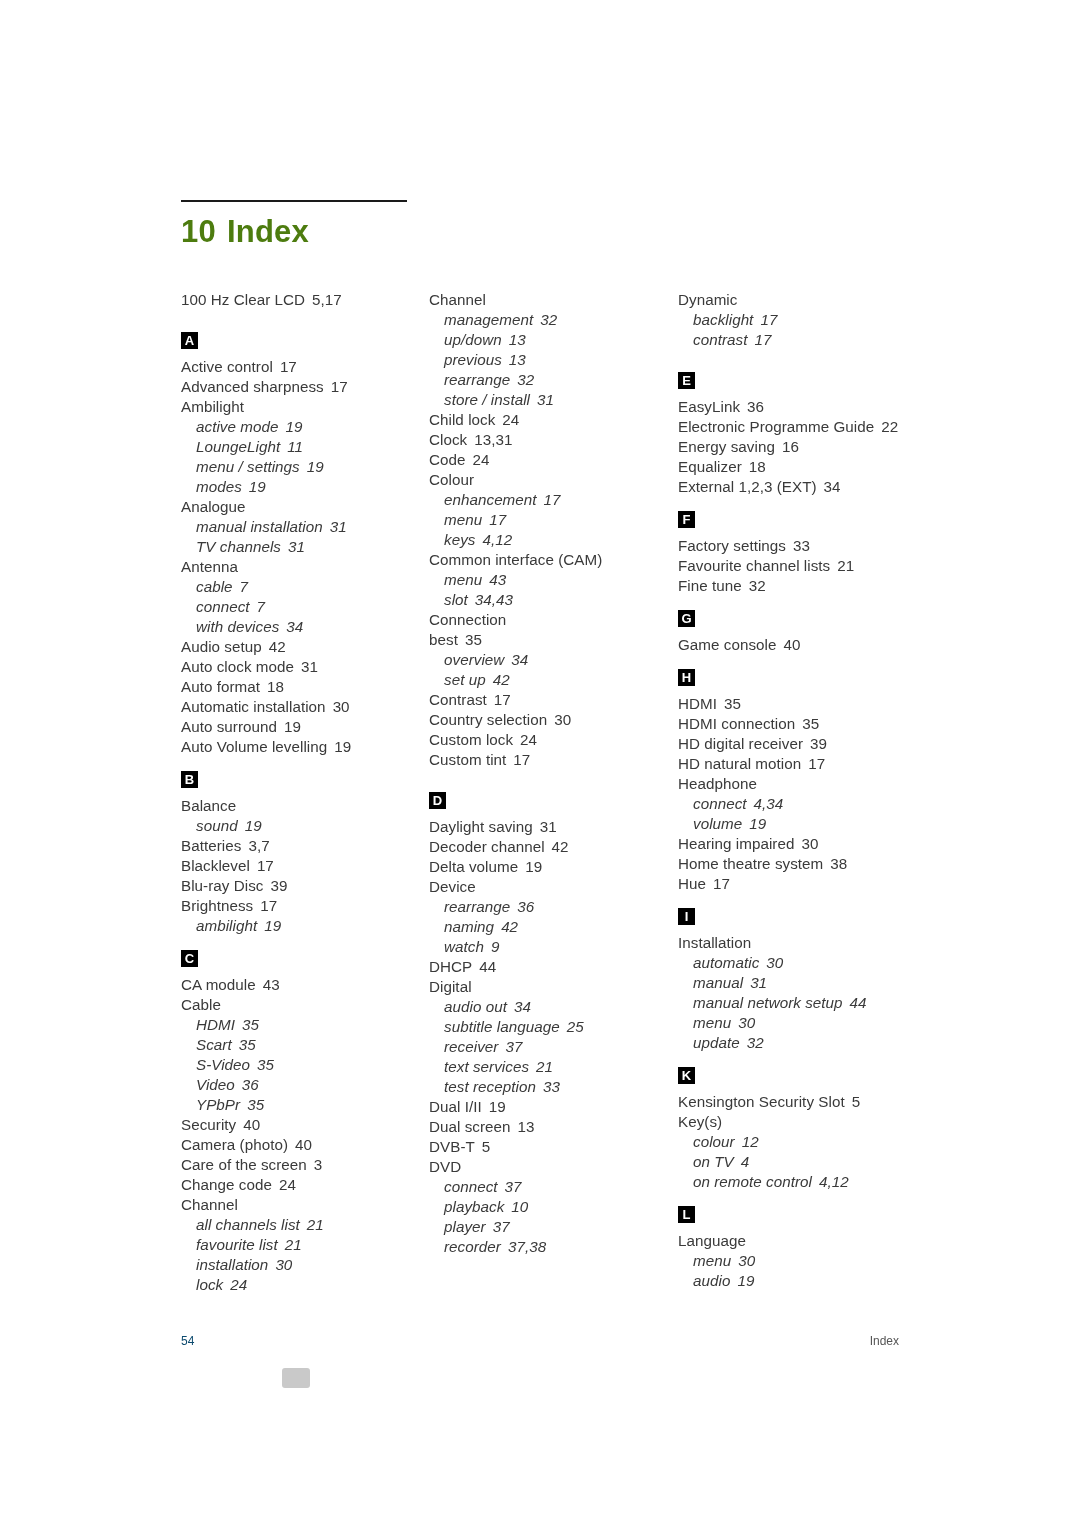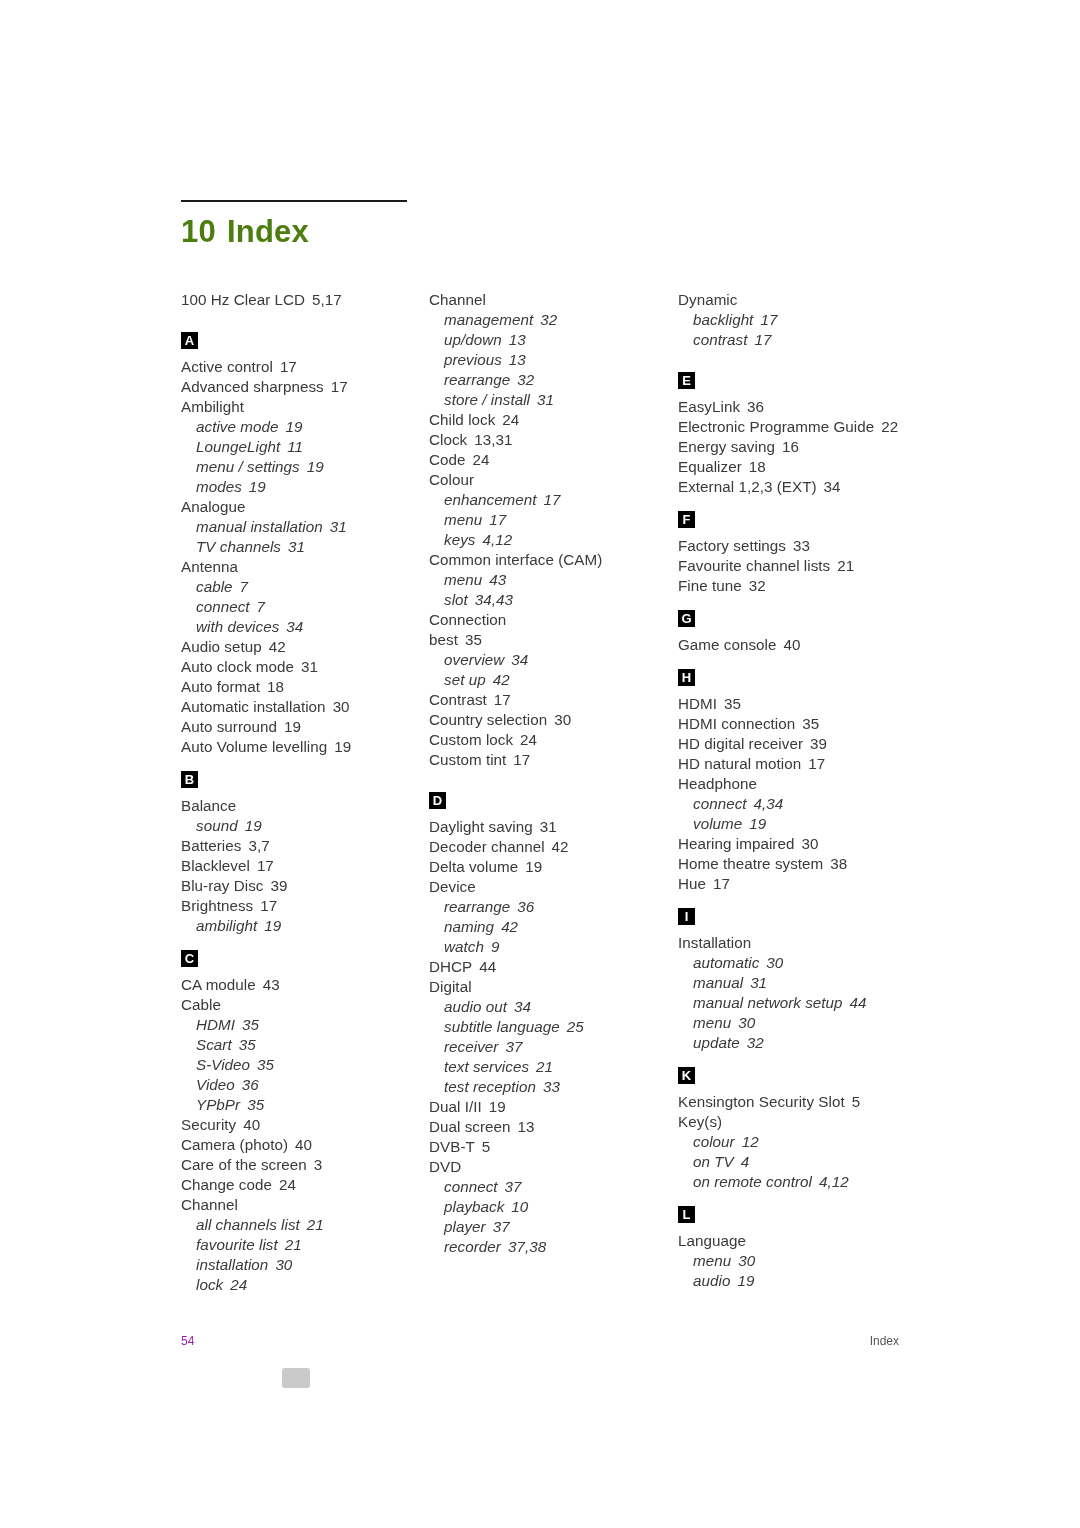--- a/index.html
+++ b/index.html
@@ -99,21 +99,21 @@
     vertical-align: top;
     letter-spacing: 0;
   }
 
   
   .footer-page {
     position: absolute;
     left: 181px;
     top: 1334px;
     font-size: 12px;
-    color: #a21caf;
+    color: #0c4a6e;
   }
   .footer-section {
     position: absolute;
     right: 181px;
     top: 1334px;
     font-size: 12px;
     color: #555555;
   }
   .footer-mark {
     position: absolute;

